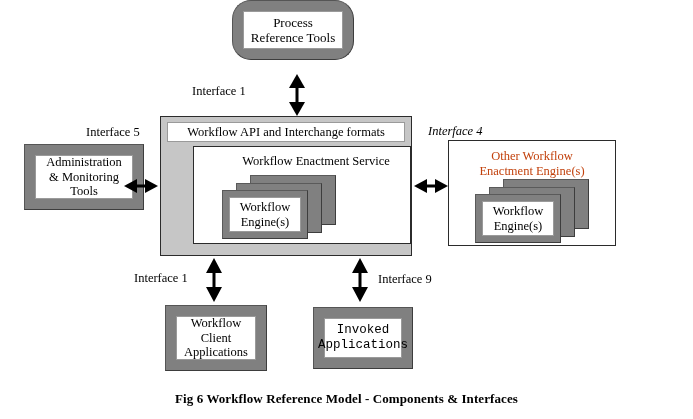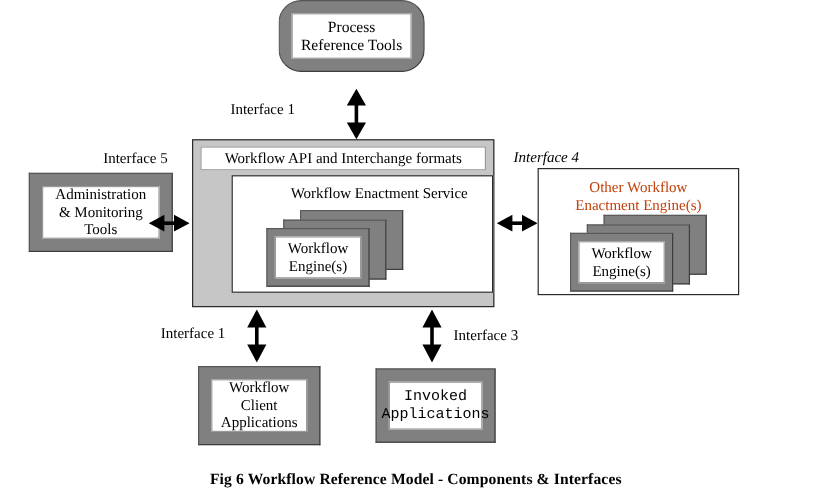--- a/index.html
+++ b/index.html
@@ -241,21 +241,21 @@
   </div>
   <div class="iface-label" style="left:134px; top:271px;">Interface 1</div>
 
   <div class="arrow" id="arrow-iface3" style="left:349px; top:258px;">
     <svg width="22" height="44" viewBox="0 0 22 44" aria-hidden="true">
       <rect x="9.5" y="9" width="3" height="26" fill="#000"></rect>
       <polygon points="11,0 19,15 3,15" fill="#000"></polygon>
       <polygon points="11,44 19,29 3,29" fill="#000"></polygon>
     </svg>
   </div>
-  <div class="iface-label" style="left:378px; top:272px;">Interface 3</div>
+  <div class="iface-label" style="left:378px; top:272px;">Interface 9</div>
 
   <div class="node framed" id="client-apps" style="left:165px; top:305px; width:102px; height:66px;">
     <div class="inner t-12">
       <span>
         <span>Workflow</span><br>
         <span>Client</span><br>
         <span>Applications</span>
       </span>
     </div>
   </div>

